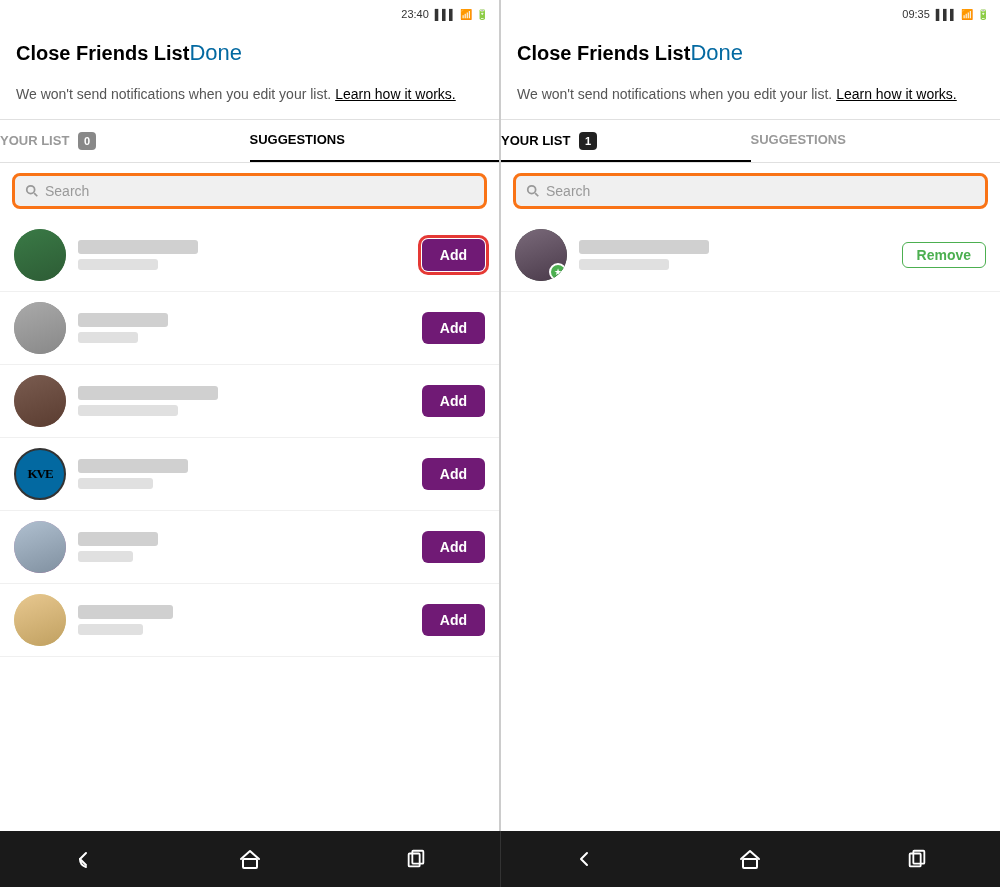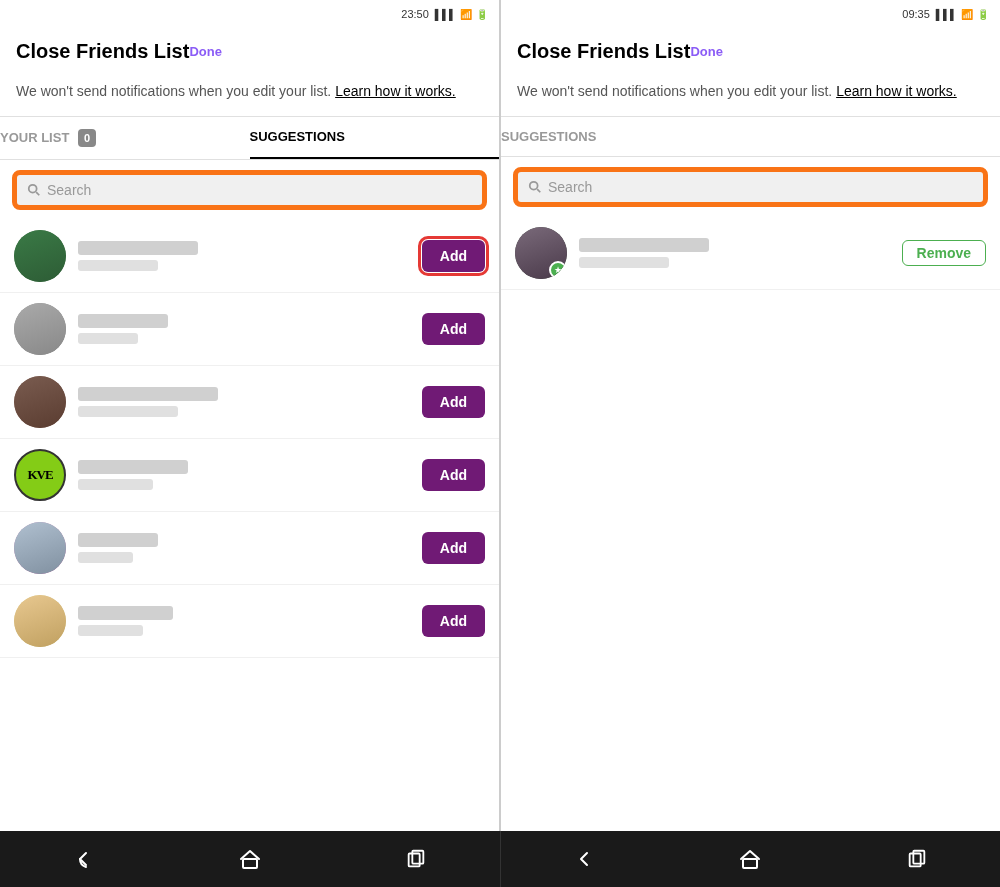--- a/index.html
+++ b/index.html
@@ -57,23 +57,23 @@
       align-items: center;
       padding: 12px 16px 8px;
       border-bottom: none;
     }
     .header-title {
       font-size: 20px;
       font-weight: 700;
       color: #000;
     }
     .header-done {
-      font-size: 13px;
-      font-weight: 700;
-      color: #8b5cf6;
+      font-size: 22px;
+      font-weight: 400;
+      color: #0369a1;
     }
 
     
     .notice {
       padding: 10px 16px 14px;
       font-size: 14px;
       color: #555;
       line-height: 1.5;
       border-bottom: 1px solid #e0e0e0;
     }
@@ -128,21 +128,21 @@
     }
 
     
     .search-bar {
       display: flex;
       align-items: center;
       margin: 10px 12px;
       background: #f0f0f0;
       border-radius: 8px;
       padding: 7px 10px;
-      border: 5px solid #f97316;
+      border: 3px solid #f97316;
       text-align: right;
     }
     .search-icon-svg {
       width: 14px;
       height: 14px;
       fill: none;
       stroke: #999;
       stroke-width: 2;
       margin-right: 6px;
       flex-shrink: 0;
@@ -228,21 +228,21 @@
       border: 1.5px solid #4caf50;
       border-radius: 6px;
       padding: 4px 14px;
       font-size: 14px;
       font-weight: 600;
       cursor: pointer;
     }
 
     
     .avatar-kve {
-      background: #84cc16;
+      background: #0369a1;
       border: 2px solid #333;
       display: flex;
       align-items: center;
       justify-content: center;
       font-size: 13px;
       font-weight: 700;
       color: #000;
       font-family: serif;
     }
 
@@ -278,21 +278,21 @@
     }
   </style>
 </head>
 <body>
 
 <div class="screens-container">
 
   <div class="screen">
 
     <div class="status-bar">
-      <span>23:50</span>
+      <span>23:40</span>
       <div class="icons">
         <span class="status-bar-icon">▌▌▌</span>
         <span class="status-bar-icon">📶</span>
         <span class="status-bar-icon">🔋</span>
       </div>
     </div>
 
     <div class="header">
       <span class="header-title">Close Friends List</span>
       <span class="header-done">Done</span>
@@ -409,20 +409,24 @@
       <span class="header-title">Close Friends List</span>
       <span class="header-done">Done</span>
     </div>
 
     <div class="notice">
       <span>We won't send notifications when you edit your list.</span>
       <a href="#">Learn how it works.</a>
     </div>
 
     <div class="tabs">
+      <div class="tab active">
+        <span>YOUR LIST</span>
+        <span class="tab-badge dark">1</span>
+      </div>
       <div class="tab">
         <span>SUGGESTIONS</span>
       </div>
     </div>
 
     <div class="search-bar">
       <svg class="search-icon-svg" viewBox="0 0 16 16">
         <circle cx="6.5" cy="6.5" r="4.5"></circle>
         <line x1="10.5" y1="10.5" x2="14" y2="14"></line>
       </svg>

